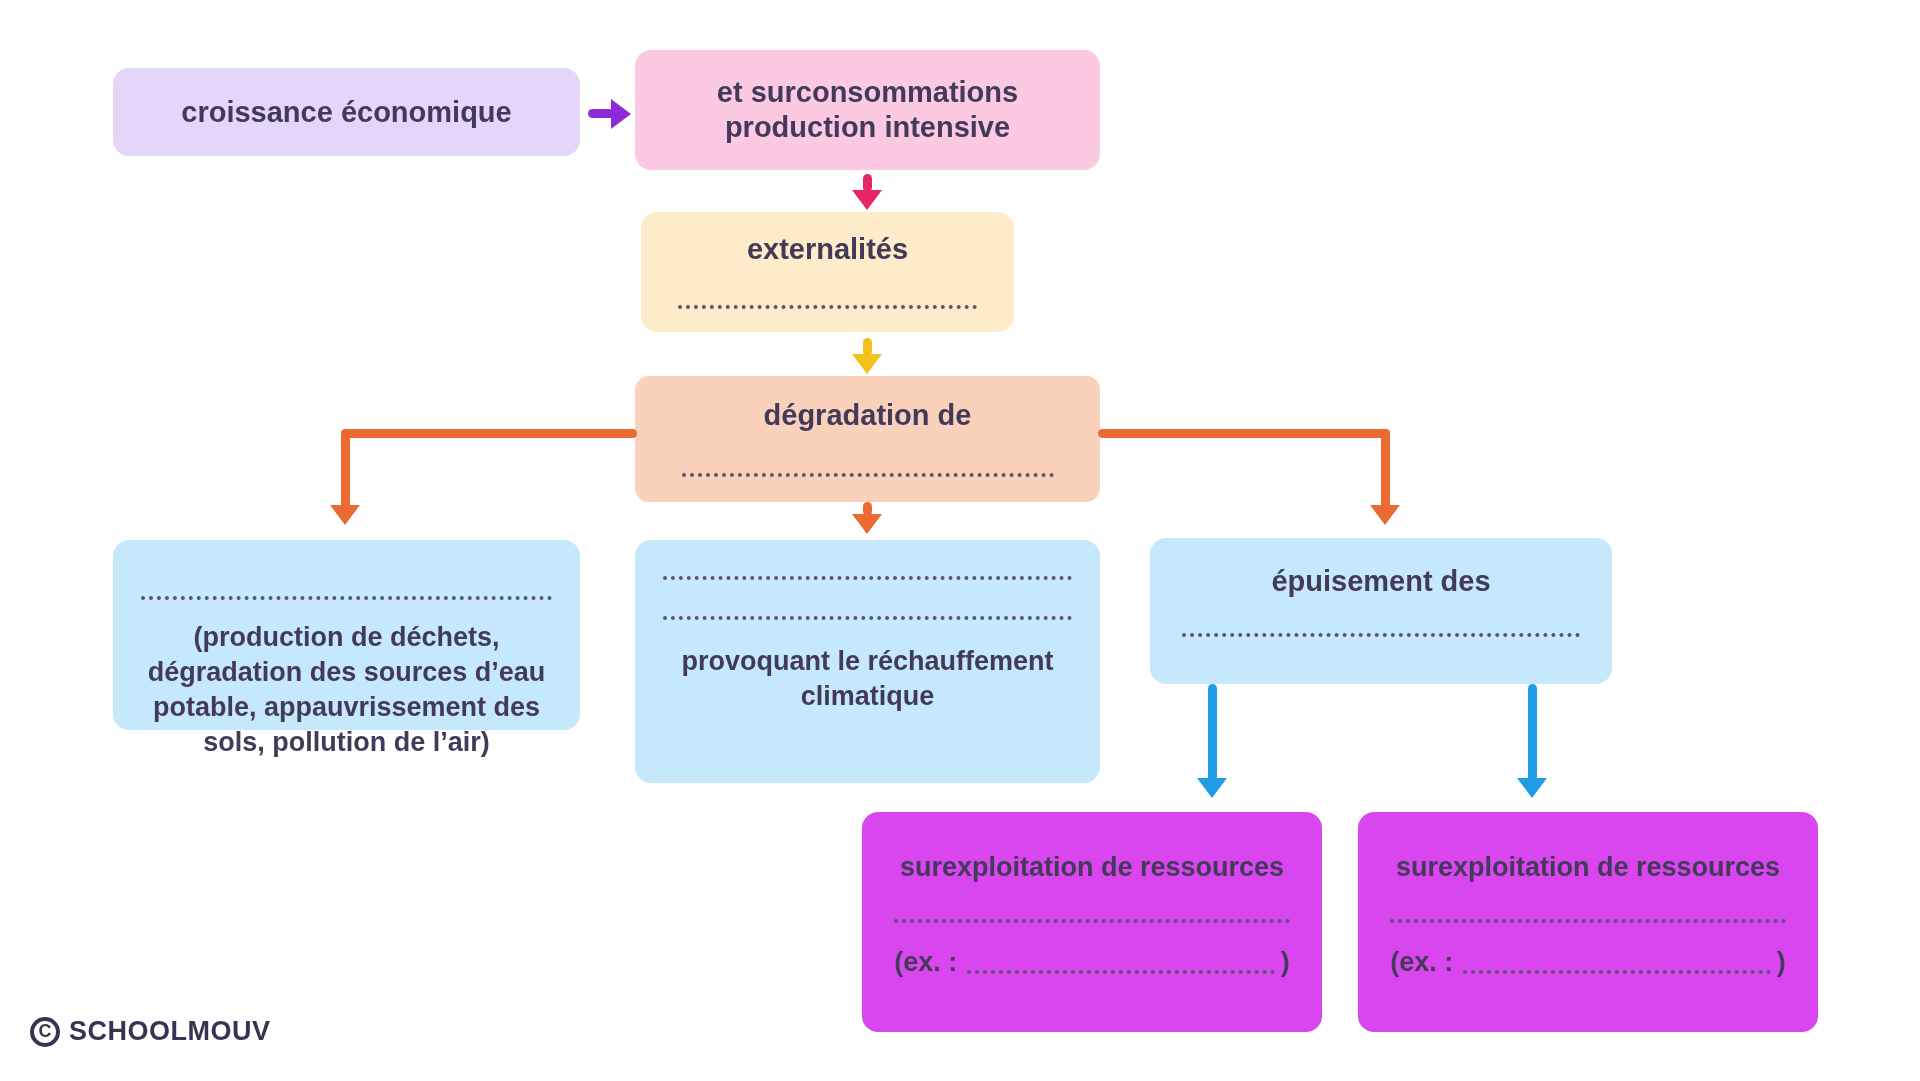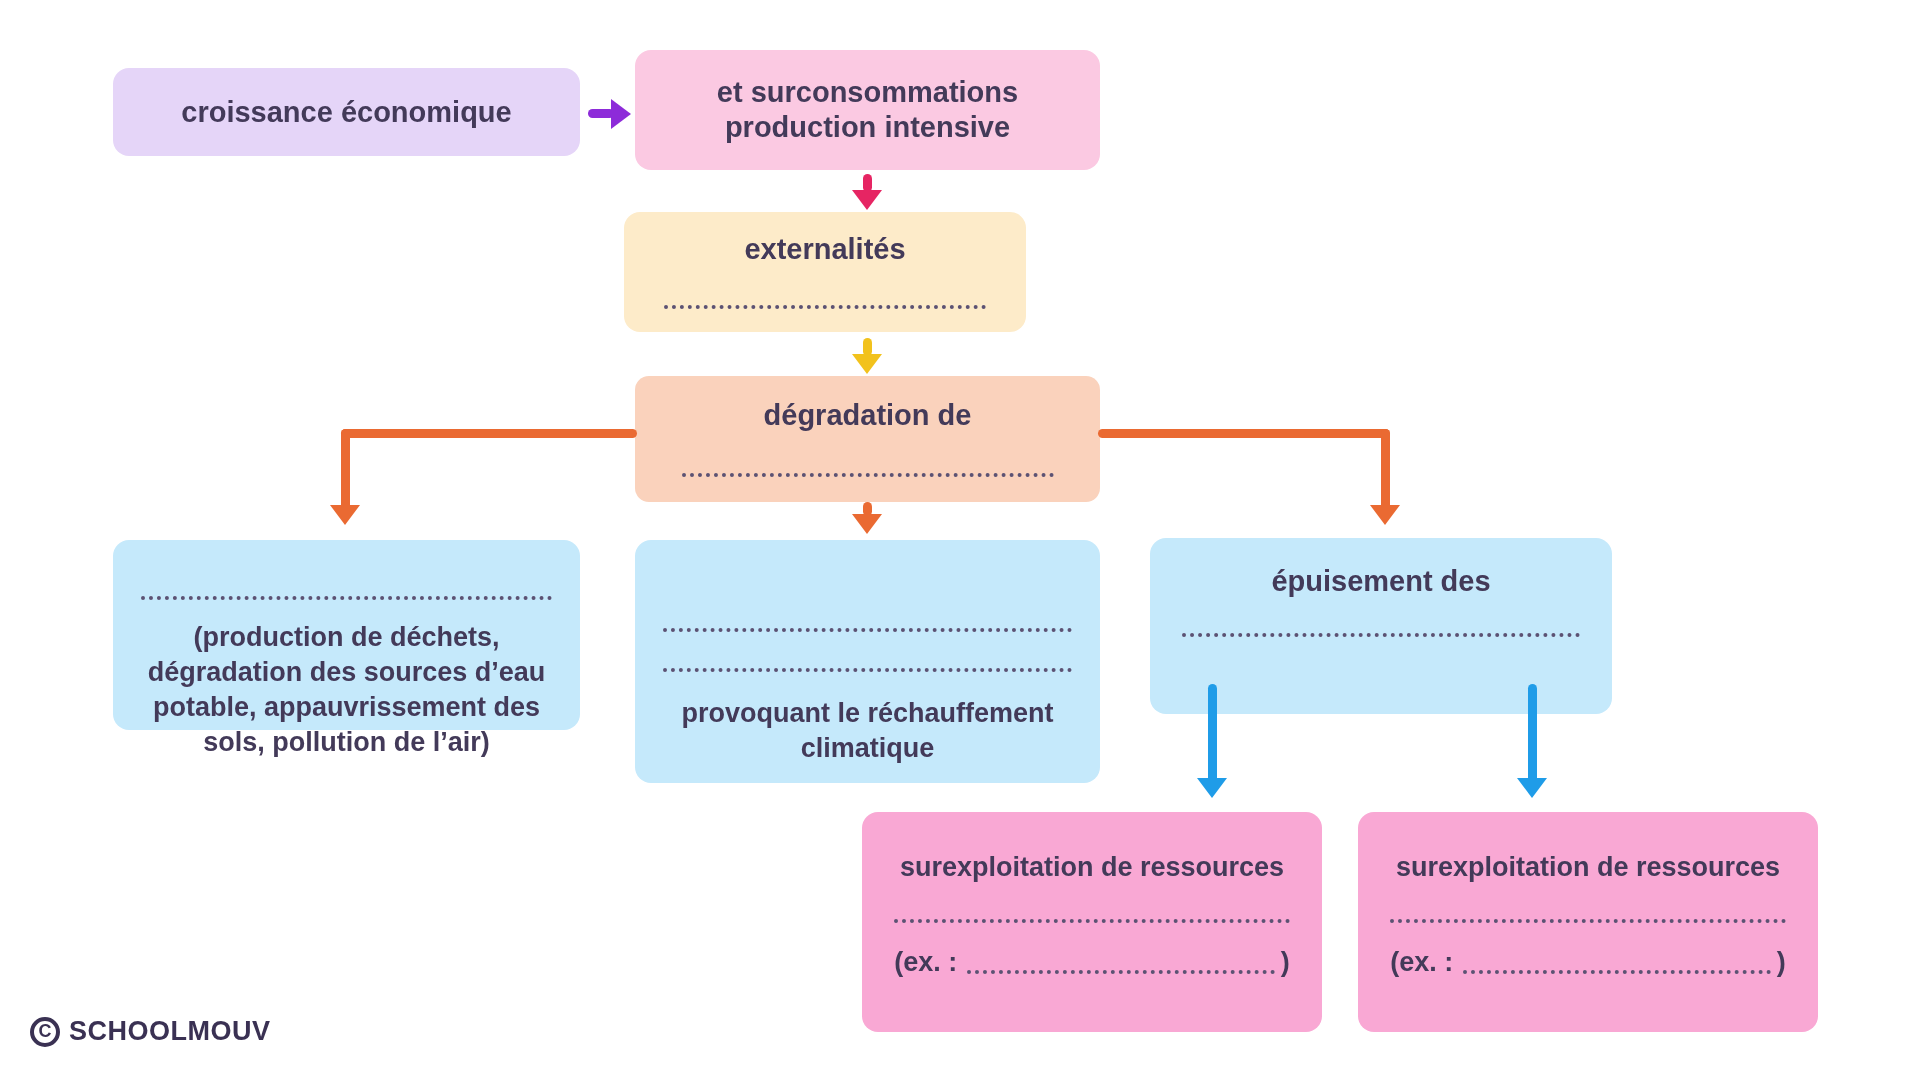--- a/index.html
+++ b/index.html
@@ -14,21 +14,21 @@
     text-align:center;box-sizing:border-box;
   }
   .box .label{font-size:29px;line-height:1.2;}
   .box .detail{font-size:27px;line-height:1.3;}
   
   .bg-lavender{background:#e5d5f8;}
   .bg-pink{background:#fbc9e2;}
   .bg-cream{background:#fdebc9;}
   .bg-peach{background:#fad2bc;border-radius:14px;}
   .bg-blue{background:#c5e9fb;}
-  .bg-green{background:#f9a8d4;}
+  .bg-green{background:#d946ef;}
   
   .fill{border-bottom:4px dotted #5c5273;height:0;}
   
   .shaft-h{position:absolute;height:9px;border-radius:5px;}
   .shaft-v{position:absolute;width:9px;border-radius:5px;}
   .head-down{position:absolute;width:0;height:0;
     border-left:15px solid transparent;border-right:15px solid transparent;
     border-top-width:20px;border-top-style:solid;}
   .head-right{position:absolute;width:0;height:0;
     border-top:15px solid transparent;border-bottom:15px solid transparent;
@@ -67,21 +67,21 @@
   <div class="box bg-pink" style="left:635px;top:50px;width:465px;height:120px;justify-content:center;">
     <div class="label">et surconsommations</div>
     <div class="label">production intensive</div>
   </div>
 
   <div>
     <div class="shaft-v c-crimson" style="left:863px;top:174px;height:18px;"></div>
     <div class="head-down hd-crimson" style="left:852px;top:190px;"></div>
   </div>
 
-  <div class="box bg-cream" style="left:624px;top:212px;width:402px;height:120px;padding-top:20px;">
+  <div class="box bg-cream" style="left:641px;top:212px;width:373px;height:120px;padding-top:20px;">
     <div class="label">externalités</div>
     <div class="fill" style="width:80%;margin-top:38px;"></div>
   </div>
 
   <div>
     <div class="shaft-v c-yellow" style="left:863px;top:338px;height:18px;"></div>
     <div class="head-down hd-yellow" style="left:852px;top:354px;"></div>
   </div>
 
   <div class="box bg-peach" style="left:635px;top:376px;width:465px;height:126px;padding-top:22px;">
@@ -104,27 +104,27 @@
     <div class="shaft-h c-orange" style="left:1098px;top:429px;width:292px;"></div>
     <div class="shaft-v c-orange" style="left:1381px;top:429px;height:80px;"></div>
     <div class="head-down hd-orange" style="left:1370px;top:505px;"></div>
   </div>
 
   <div class="box bg-blue" style="left:113px;top:540px;width:467px;height:190px;padding-top:56px;">
     <div class="fill" style="width:88%;"></div>
     <div class="detail" style="max-width:430px;margin-top:20px;">(production de déchets, dégradation des sources d’eau potable, appauvrissement des sols, pollution de l’air)</div>
   </div>
 
-  <div class="box bg-blue" style="left:635px;top:540px;width:465px;height:243px;padding-top:88px;">
+  <div class="box bg-blue" style="left:635px;top:540px;width:465px;height:243px;padding-top:36px;">
     <div class="fill" style="width:88%;"></div>
     <div class="fill" style="width:88%;margin-top:36px;"></div>
     <div class="detail" style="max-width:420px;margin-top:24px;">provoquant le réchauffement climatique</div>
   </div>
 
-  <div class="box bg-blue" style="left:1150px;top:538px;width:462px;height:176px;padding-top:26px;">
+  <div class="box bg-blue" style="left:1150px;top:538px;width:462px;height:146px;padding-top:26px;">
     <div class="label">épuisement des</div>
     <div class="fill" style="width:86%;margin-top:34px;"></div>
   </div>
 
   <div>
     <div class="shaft-v c-blue" style="left:1208px;top:684px;height:98px;"></div>
     <div class="head-down hd-blue" style="left:1197px;top:778px;"></div>
   </div>
   <div>
     <div class="shaft-v c-blue" style="left:1528px;top:684px;height:98px;"></div>

